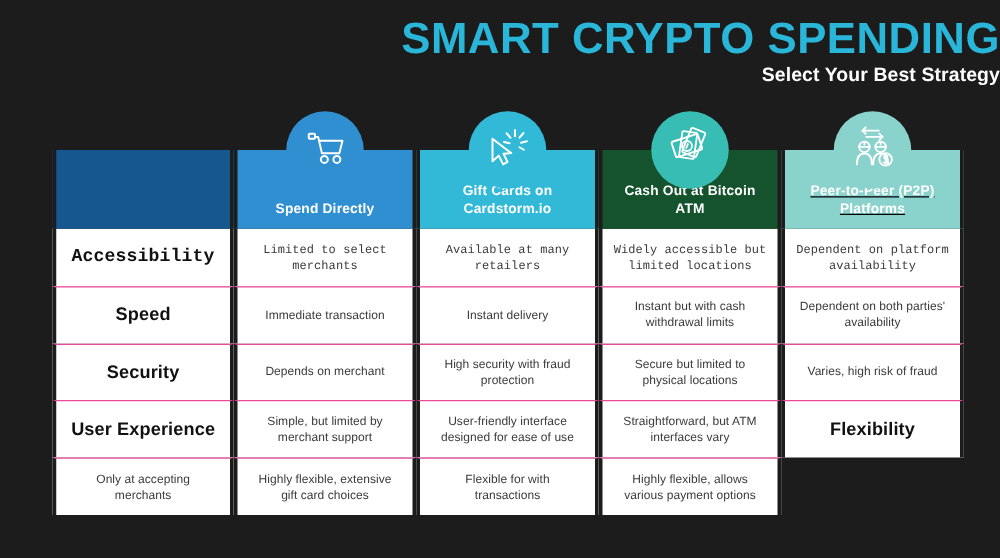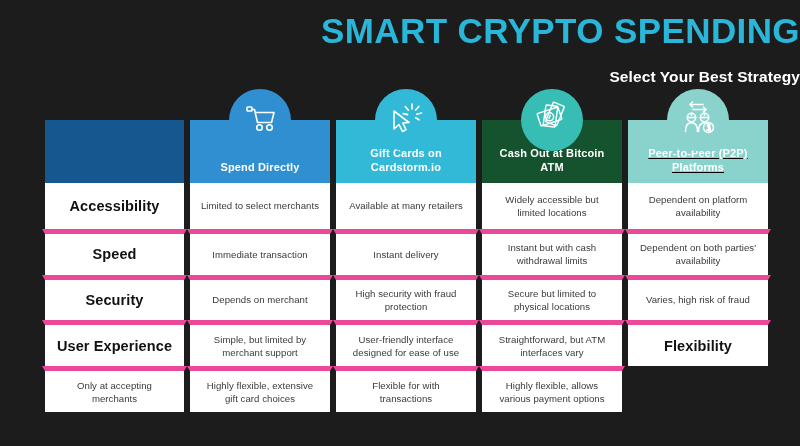--- a/index.html
+++ b/index.html
@@ -28,21 +28,21 @@
     font-weight: bold;
     letter-spacing: 0.4px;
     line-height: 40px;
   }
 
   .sub-title {
     color: #ffffff;
     font-size: 15.5px;
     font-weight: bold;
     line-height: 20px;
-    margin-top: 16px;
+    margin-top: 0;
     letter-spacing: 0.1px;
   }
 
   
   .table-wrap {
     position: absolute;
     left: 42px;
     top: 120px;
     width: 716px;
     height: 292px;
@@ -100,38 +100,38 @@
   
   .cell {
     background: #ffffff;
     display: flex;
     align-items: center;
     justify-content: center;
     text-align: center;
     padding: 2px 9px;
     border-left: 3px solid #1c1c1c;
     border-right: 3px solid #1c1c1c;
-    border-top: 5px solid #ec4899;
+    border-top: 1px solid #ec4899;
   }
 
   .cell.rowlabel {
     font-size: 14.5px;
     font-weight: bold;
     color: #111111;
     letter-spacing: 0.1px;
   }
 
   .cell.value {
     font-size: 9.6px;
     color: #3a3a3a;
     line-height: 13px;
     letter-spacing: 0.05px;
   }
 
-  .cell.firstrow { border-top: none; }
+  .cell.firstrow { border-top: none; font-family: Liberation Mono, monospace; }
 </style>
 </head>
 <body>
 
 <div class="titles">
   <div class="main-title">SMART CRYPTO SPENDING</div>
   <div class="sub-title">Select Your Best Strategy</div>
 </div>
 
 <div class="table-wrap">

